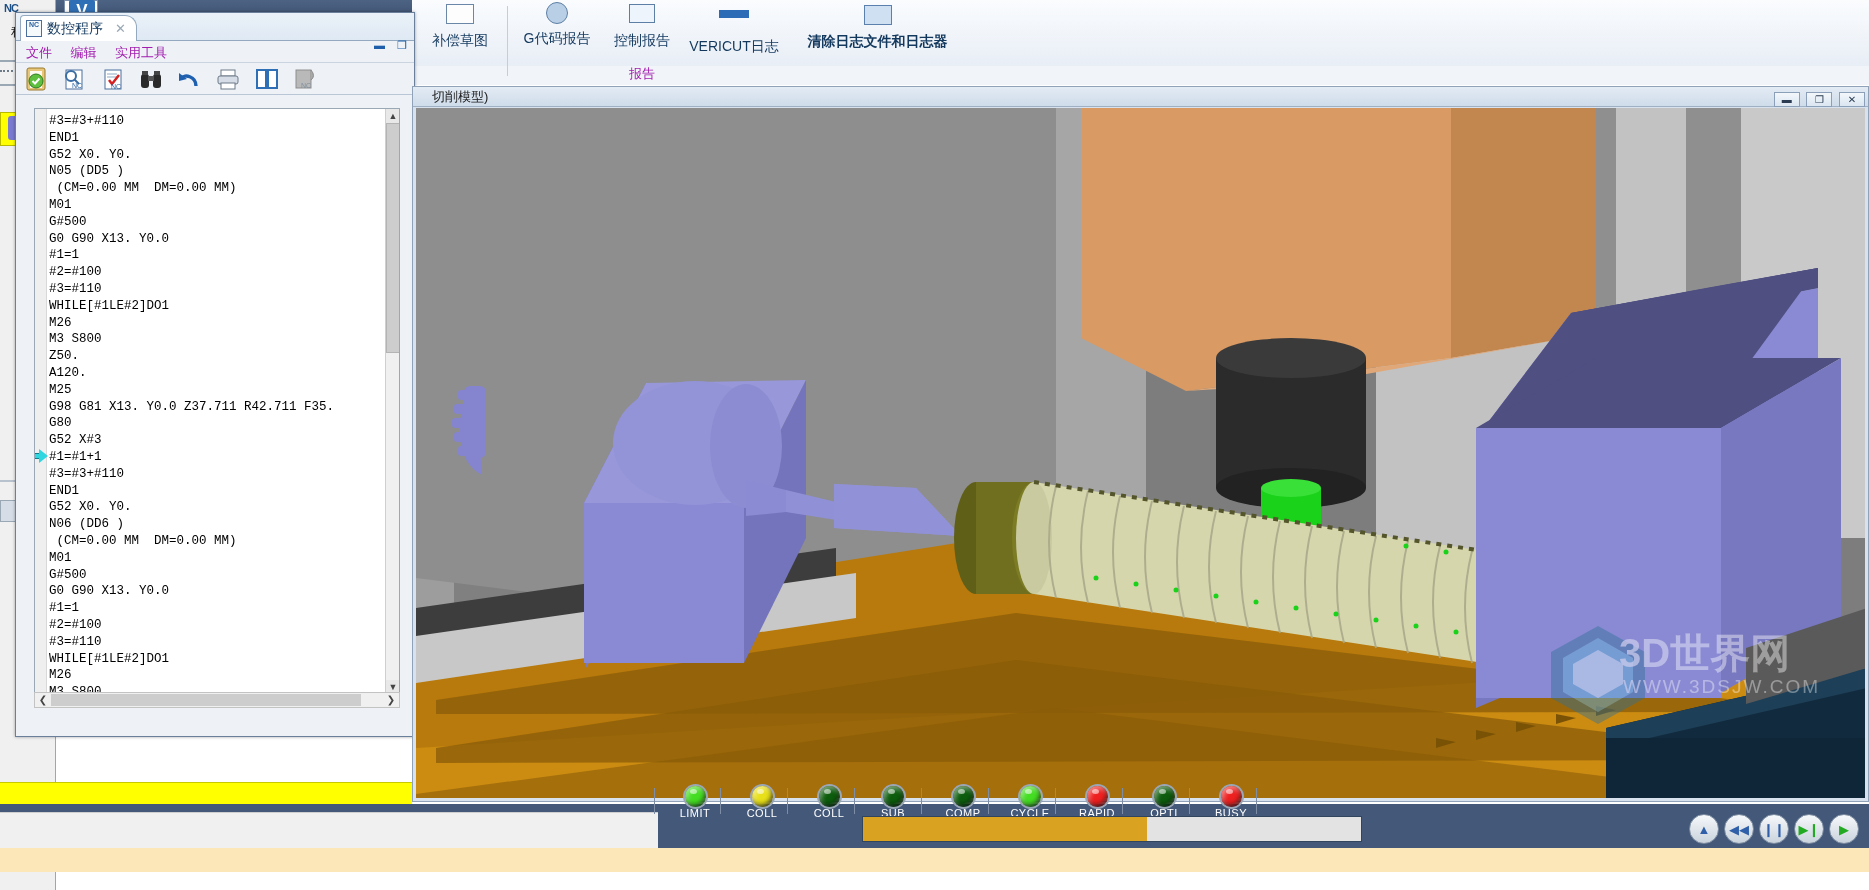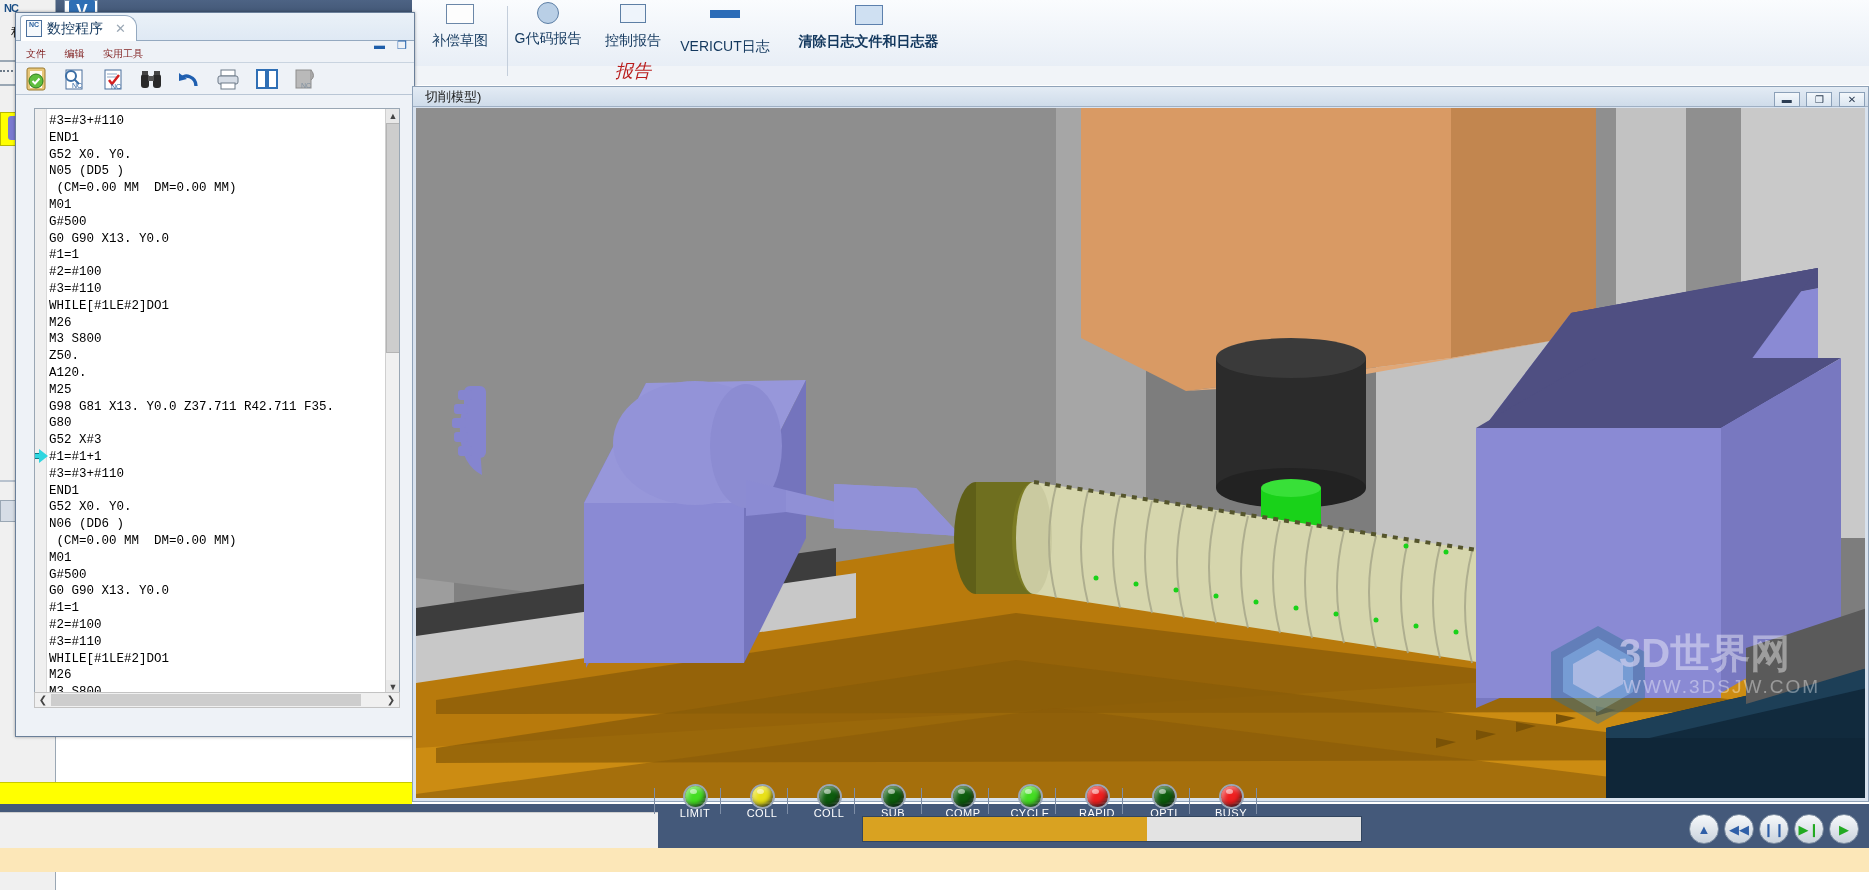--- a/index.html
+++ b/index.html
@@ -30,21 +30,21 @@
      text-align:center; line-height:21px; border-radius:2px 2px 9px 9px; }
 
   
   .ribbon { position:absolute; left:412px; top:0; width:1457px; height:85px;
      background:#f1f4f8; }
   .ribbon-inner { position:absolute; left:0; top:0; width:100%; height:66px;
      background:linear-gradient(to bottom,#fafcfe,#e8eef6); }
   .grp { position:absolute; top:0; height:85px; }
   .grp-sep { position:absolute; top:6px; width:1px; height:70px; background:#c4cedb; }
   .grp-title { position:absolute; bottom:2px; width:100%; text-align:center;
-     font-size:18px; color:#b91c1c;font-style:italic; }
+     font-size:13px; color:#a21caf; }
   .rib-btn { position:absolute; top:2px; width:auto; text-align:center; }
   .rib-btn .lbl { font-size:14px; color:#13385e; white-space:nowrap; }
   .rib-ico { width:30px; height:26px; margin:0 auto 2px auto; position:relative; }
 
   .ico-box { width:28px; height:20px; border:1px solid #6b87a8; background:#fdfdfd; }
   .ico-blue { width:28px; height:20px; background:#cfe0f2; border:1px solid #5c80ad;}
   .ico-bluebar { width:30px; height:8px; background:#2c6cb7; margin-top:8px; }
   .ico-circle { width:22px;height:22px;border-radius:50%;background:#b9cfe6;
      border:1px solid #5d7fa5; margin:0 auto;}
   .ico-grid { width:26px;height:19px;background:#eef4fb;border:1px solid #5d7fa5;
@@ -64,21 +64,21 @@
      border:1px solid #4a6f9c; background:#f6f9fc; }
   .nc-tab .tabico:after{content:"NC";position:absolute;left:2px;bottom:-1px;
      font-size:7px;color:#2e63a0;font-weight:bold;}
   .nc-tab .tabx { display:inline-block; margin-left:8px; color:#9aa7b4; font-size:13px; }
   .nc-winbtns { position:absolute; right:4px; top:22px; }
   .nc-winbtns span { display:inline-block; width:16px; height:14px;
      margin-left:2px; color:#1e5eaa; font-size:11px; text-align:center; }
 
   .nc-menubar { height:22px; padding-left:10px; line-height:22px;
      background:#eef2f7; border-bottom:1px solid #c9d4e0; }
-  .nc-menubar span { font-size:10px; color:#7f1d1d; margin-right:14px; }
+  .nc-menubar span { font-size:13px; color:#a21caf; margin-right:14px; }
 
   .nc-toolbar { height:32px; background:#eef2f7; border-bottom:1px solid #b9c6d5;
      padding:3px 0 0 6px; }
   .tbtn { display:inline-block; width:30px; height:26px; margin-right:4px;
      position:relative; vertical-align:top; }
 
   .nc-text { position:absolute; left:18px; top:95px; width:366px; height:587px;
      background:#ffffff; border:1px solid #9aa7b4; overflow:hidden; }
   .nc-gutter { position:absolute; left:0; top:0; width:12px; height:100%;
      background:#efefef; border-right:1px solid #d8d8d8; }
@@ -109,21 +109,21 @@
   .nc-status { position:absolute; left:4px; right:4px; bottom:4px; height:20px;
      background:#eef2f7; border:1px solid #c3ccd6; font-size:13px; color:#111;
      line-height:19px; padding:0 6px; }
   .nc-status .r { float:right; }
 
   
   .vp { position:absolute; left:412px; top:86px; width:1457px; height:716px;
      background:#d8e2ee; border:1px solid #8fa2b8; }
   .vp-title { height:20px; background:linear-gradient(to bottom,#e3ebf4,#cfdcea);
      border-bottom:1px solid #9fb0c4; font-size:13px; color:#1a1a1a;
-     line-height:19px; padding-left:12px; overflow:hidden; }
+     line-height:19px; padding-left:19px; overflow:hidden; }
   .vp-btns { position:absolute; right:3px; top:2px; }
   .vp-btns span { display:inline-block; width:26px; height:15px; margin-left:3px;
      border:1px solid #8ba0b8; background:linear-gradient(to bottom,#f3f7fb,#dbe6f1);
      font-size:10px; text-align:center; line-height:13px; color:#2b3c52; }
   .vp-canvas { position:absolute; left:3px; top:21px; right:3px; bottom:3px;
      overflow:hidden; background:#808080; }
 
   
   .statusbar { position:absolute; left:0; bottom:0; width:1869px; height:108px; }
   .sb-yellow { position:absolute; left:0; top:0; width:412px; height:22px;
@@ -199,21 +199,21 @@
     <div class="grp" style="left:0px; width:96px;">
       <div class="rib-btn" style="left:2px; width:92px;">
         <div class="rib-ico">
           <div class="ico-box" style="margin:2px auto 0 auto;"></div>
         </div>
         <div class="lbl">补偿草图</div>
       </div>
       <div class="grp-sep" style="left:95px;"></div>
     </div>
 
-    <div class="grp" style="left:91px; width:260px;">
+    <div class="grp" style="left:100px; width:260px;">
       <div class="rib-btn" style="left:4px; width:82px;">
         <div class="rib-ico">
             <div class="ico-circle"></div>
           </div>
         <div class="lbl">G代码报告</div>
       </div>
       <div class="rib-btn" style="left:92px; width:76px;">
         <div class="rib-ico">
             <div class="ico-grid"></div>
           </div>

